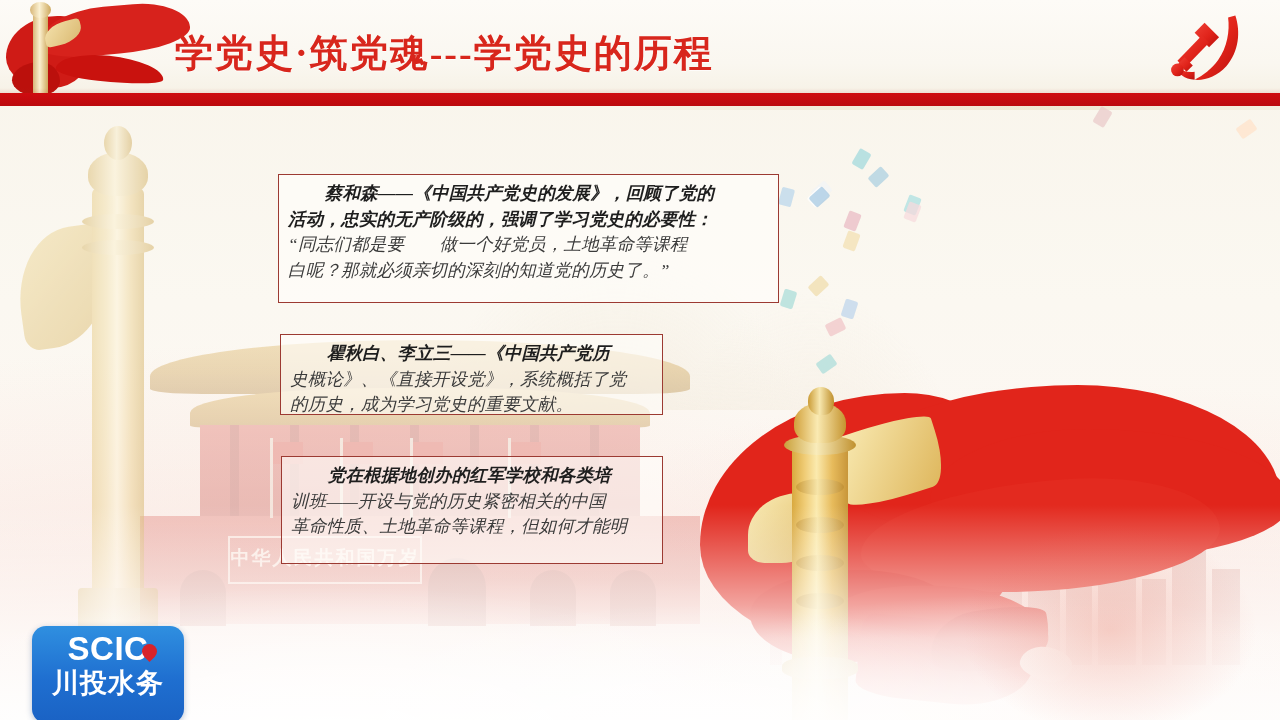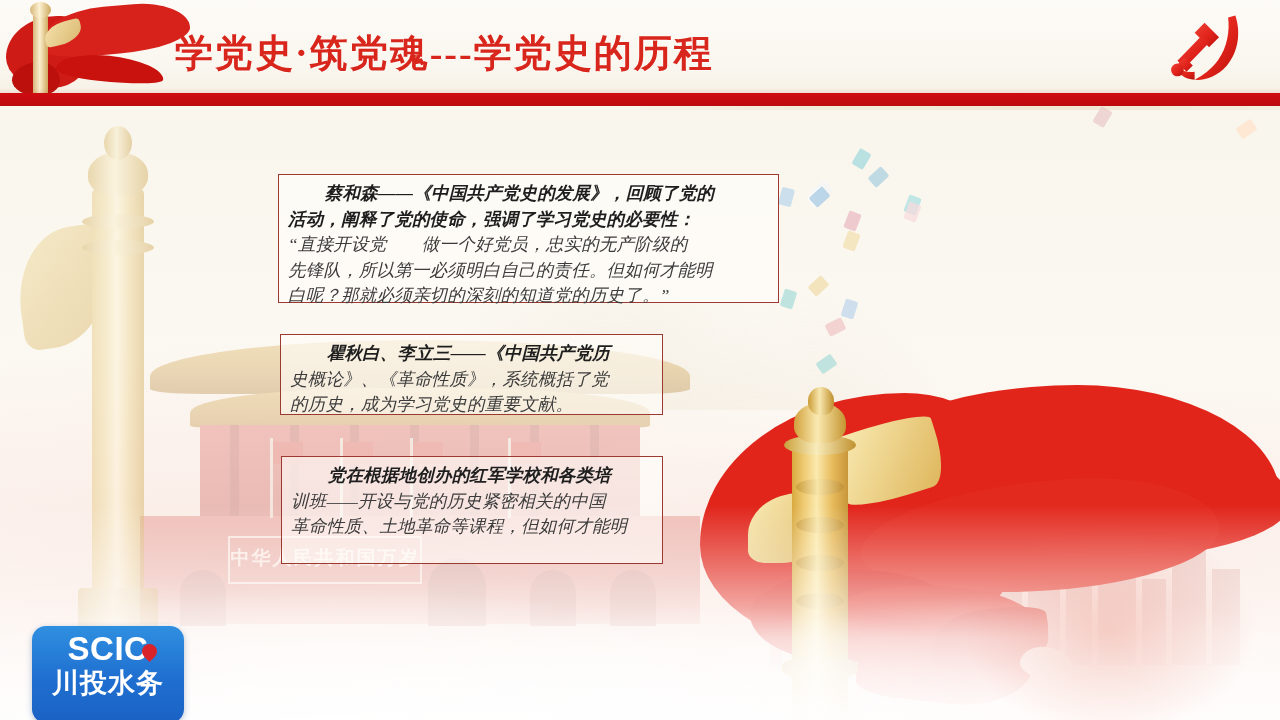--- a/index.html
+++ b/index.html
@@ -349,30 +349,29 @@
       </svg>
     </div>
     <div class="hbar-shadow"></div>
     <div class="hbar"></div>
   </div>
 
 
   <div class="box" id="box1">
     <div class="inner">
         <p class="b"><span class="indent"></span>蔡和森——《中国共产党史的发展》，回顾了党的</p>
-        <p class="b">活动，阐释了党的使命，强调了学习党史的必要性：</p>
-        <p>“直接开设党　　做一个好党员，忠实的无产阶级的</p>
-        <p>先锋队，所以第一必须明白自己的责任。但如何才能明</p>
+        <p class="b">活动，忠实的无产阶级的，强调了学习党史的必要性：</p>
+        <p>“同志们都是要　　做一个好党员，土地革命等课程</p>
         <p>白呢？那就必须亲切的深刻的知道党的历史了。”</p>
       </div>
   </div>
   <div class="box" id="box2">
     <div class="inner">
         <p class="b"><span class="indent"></span>瞿秋白、李立三——《中国共产党历</p>
-        <p>史概论》、《革命性质》，系统概括了党</p>
+        <p>史概论》、《直接开设党》，系统概括了党</p>
         <p>的历史，成为学习党史的重要文献。</p>
       </div>
   </div>
   <div class="box" id="box3">
     <div class="inner">
         <p class="b"><span class="indent"></span>党在根据地创办的红军学校和各类培</p>
         <p>训班——开设与党的历史紧密相关的中国</p>
         <p>革命性质、土地革命等课程，但如何才能明</p>
       </div>
   </div>

